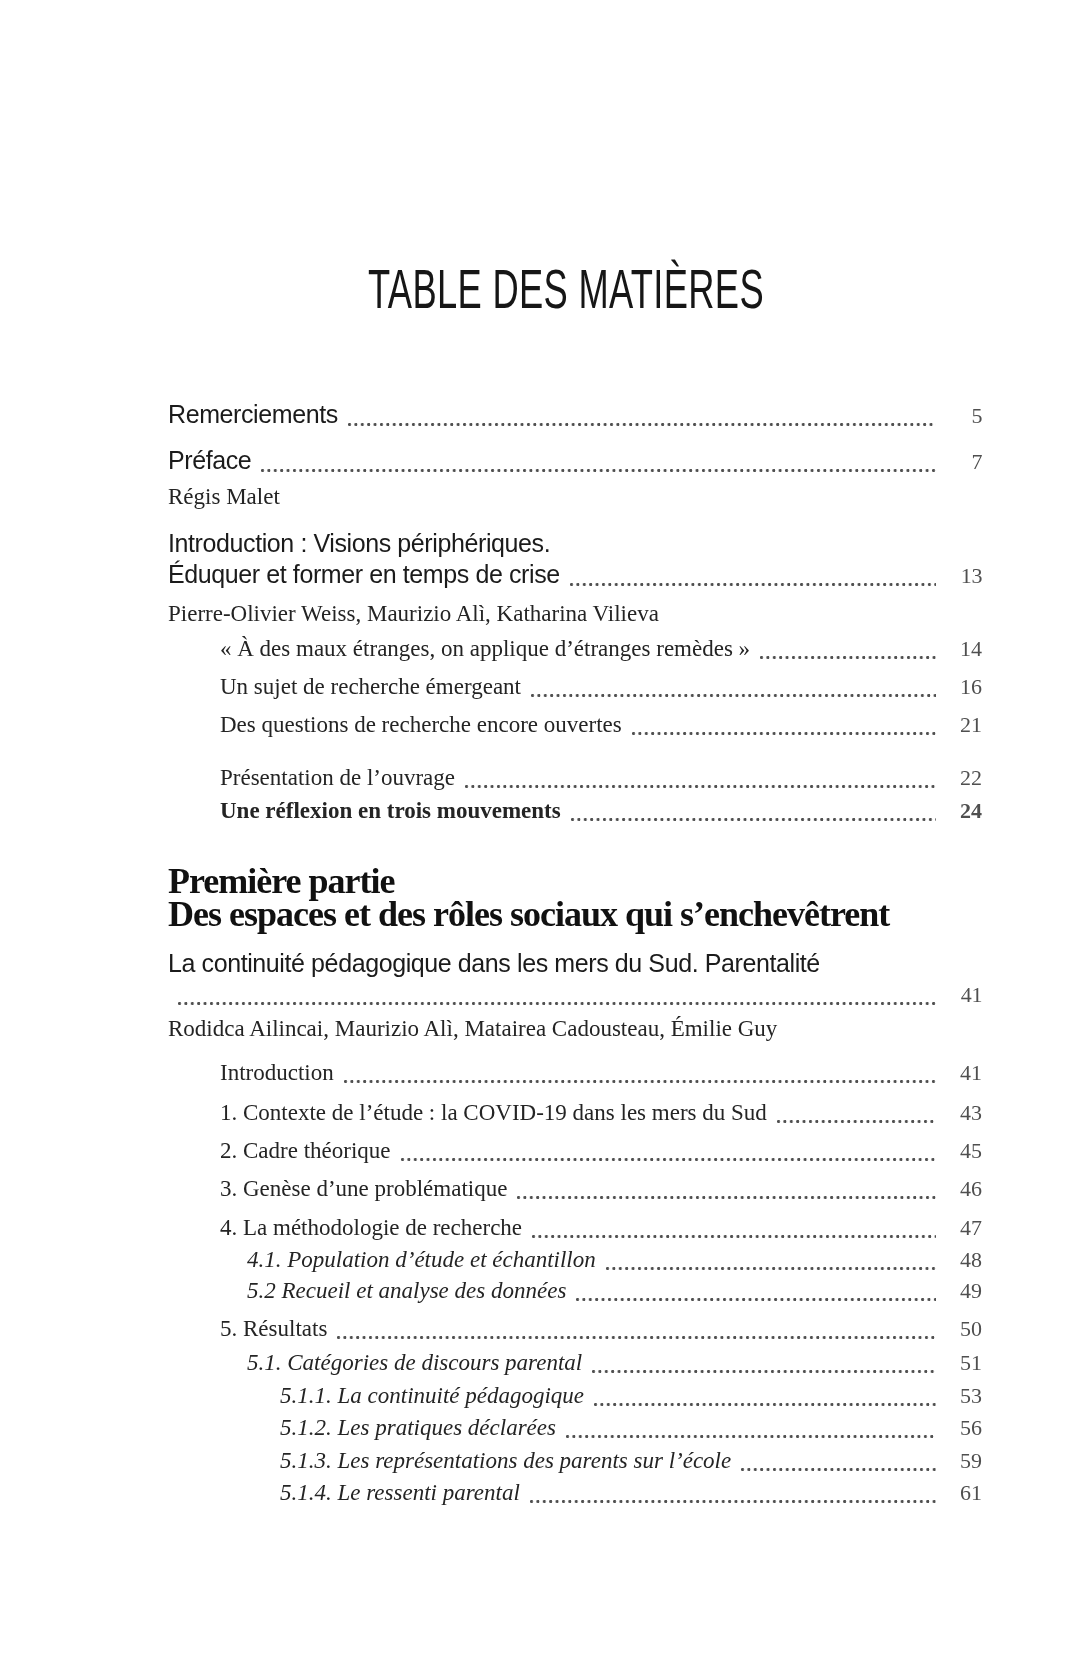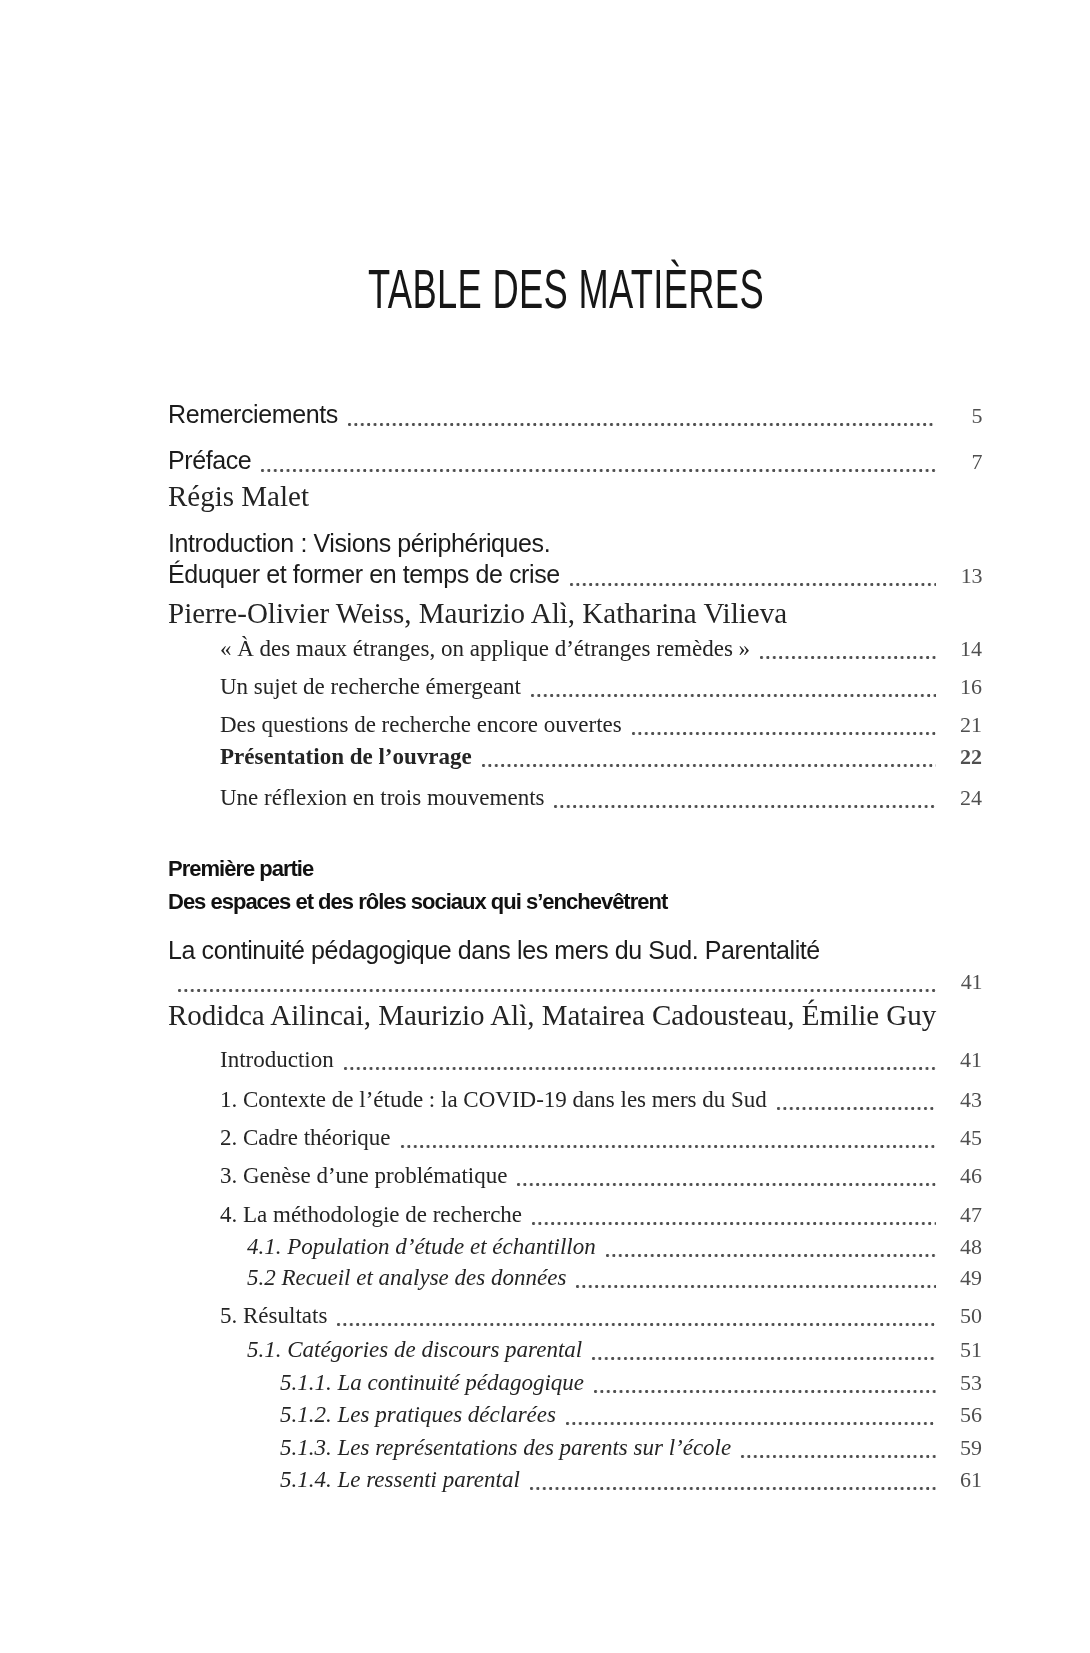--- a/index.html
+++ b/index.html
@@ -36,39 +36,39 @@
   .row{white-space:nowrap;}
   .entry-line{display:flex;align-items:baseline;}
   .lbl{white-space:nowrap;}
   
   .t-sans{
     font-family:"Liberation Sans",sans-serif;
     font-size:25px;line-height:31px;
     letter-spacing:-0.4px;color:#1b1b1b;
   }
   .t-part{
-    font-family:Liberation Sans, sans-serif;
+    font-family:Liberation Serif, serif;
     font-weight:700;
-    font-size:22px;line-height:33px;
+    font-size:36px;line-height:33px;
     letter-spacing:-1px;color:#111111;
   }
   .t-serif{
     font-family:"Liberation Serif",serif;
     font-size:23px;line-height:29px;
     color:#242424;
   }
   .t-italic{
     font-family:"Liberation Serif",serif;
     font-style:italic;
     font-size:23px;line-height:29px;
     color:#242424;
   }
   .t-author{
     font-family:"Liberation Serif",serif;
-    font-size:29px;line-height:29px;
+    font-size:23px;line-height:29px;
     color:#242424;
   }
   
   .i0{padding-left:0;}
   .i1{padding-left:52px;}
   .i2{padding-left:79px;}
   .i3{padding-left:112px;}
   
   .leader{
     flex:1 1 auto;
@@ -137,28 +137,28 @@
           <span class="pg">16</span>
         </div>
       </div>
       <div class="row t-serif i1" style="margin-top: 9px;">
         <div class="entry-line">
           <span class="lbl">Des questions de recherche encore ouvertes</span>
           <span class="leader"></span>
           <span class="pg">21</span>
         </div>
       </div>
-      <div class="row t-serif i1" style="margin-top: 3px; font-weight: bold;">
+      <div class="row t-serif i1" style="margin-top: 24px;">
         <div class="entry-line">
           <span class="lbl">Présentation de l’ouvrage</span>
           <span class="leader"></span>
           <span class="pg">22</span>
         </div>
       </div>
-      <div class="row t-serif i1" style="margin-top: 12px;">
+      <div class="row t-serif i1" style="margin-top: 4px; font-weight: bold;">
         <div class="entry-line">
           <span class="lbl">Une réflexion en trois mouvements</span>
           <span class="leader"></span>
           <span class="pg">24</span>
         </div>
       </div>
       <div class="row t-part i0" style="margin-top: 40px;">
         <div>Première partie</div>
         <div>Des espaces et des rôles sociaux qui s’enchevêtrent</div>
       </div>

